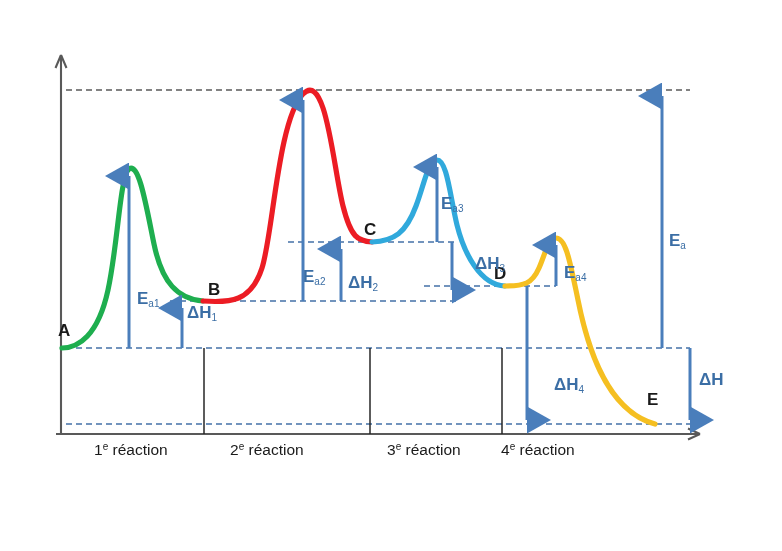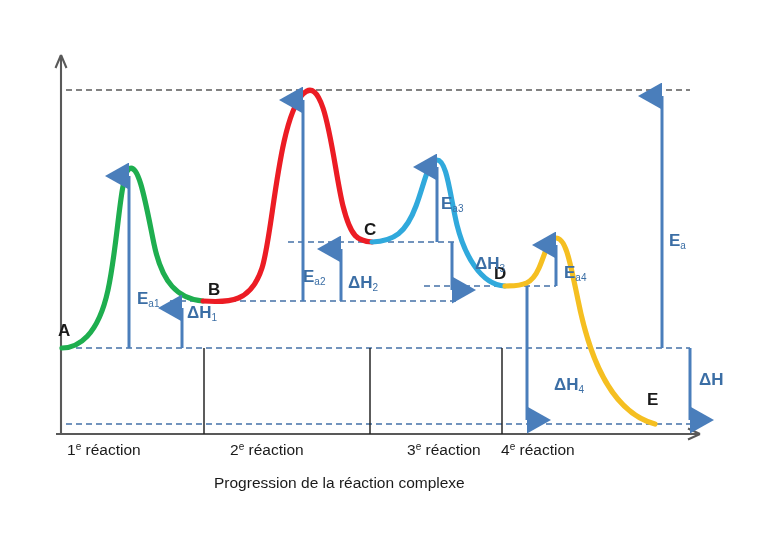--- a/index.html
+++ b/index.html
@@ -204,28 +204,27 @@
   <div class="lbl lbl-energy" style="left:455px; top:255px;padding-left:20px;">
     <span>ΔH</span><sub>3</sub>
   </div>
   <div class="lbl lbl-energy" style="left:554px; top:376px;">
     <span>ΔH</span><sub>4</sub>
   </div>
   <div class="lbl lbl-energy" style="left:699px; top:371px;">
     <span>ΔH</span><sub></sub>
   </div>
 
-  <div class="lbl lbl-axis" style="left:67px; top:442px;">
+  <div class="lbl lbl-axis" style="left:94px; top:442px;">
     <span>1</span><sup>e</sup>&nbsp;<span>réaction</span>
   </div>
   <div class="lbl lbl-axis" style="left:230px; top:442px;">
     <span>2</span><sup>e</sup>&nbsp;<span>réaction</span>
   </div>
-  <div class="lbl lbl-axis" style="left:387px; top:442px;margin-left:20px;">
+  <div class="lbl lbl-axis" style="left:387px; top:442px;">
     <span>3</span><sup>e</sup>&nbsp;<span>réaction</span>
   </div>
   <div class="lbl lbl-axis" style="left:501px; top:442px;">
     <span>4</span><sup>e</sup>&nbsp;<span>réaction</span>
   </div>
 
-  <div class="lbl lbl-caption" style="left:214px; top:475px;">Progression de la réaction complexe</div>
 
 </div>
 
 </body></html>

